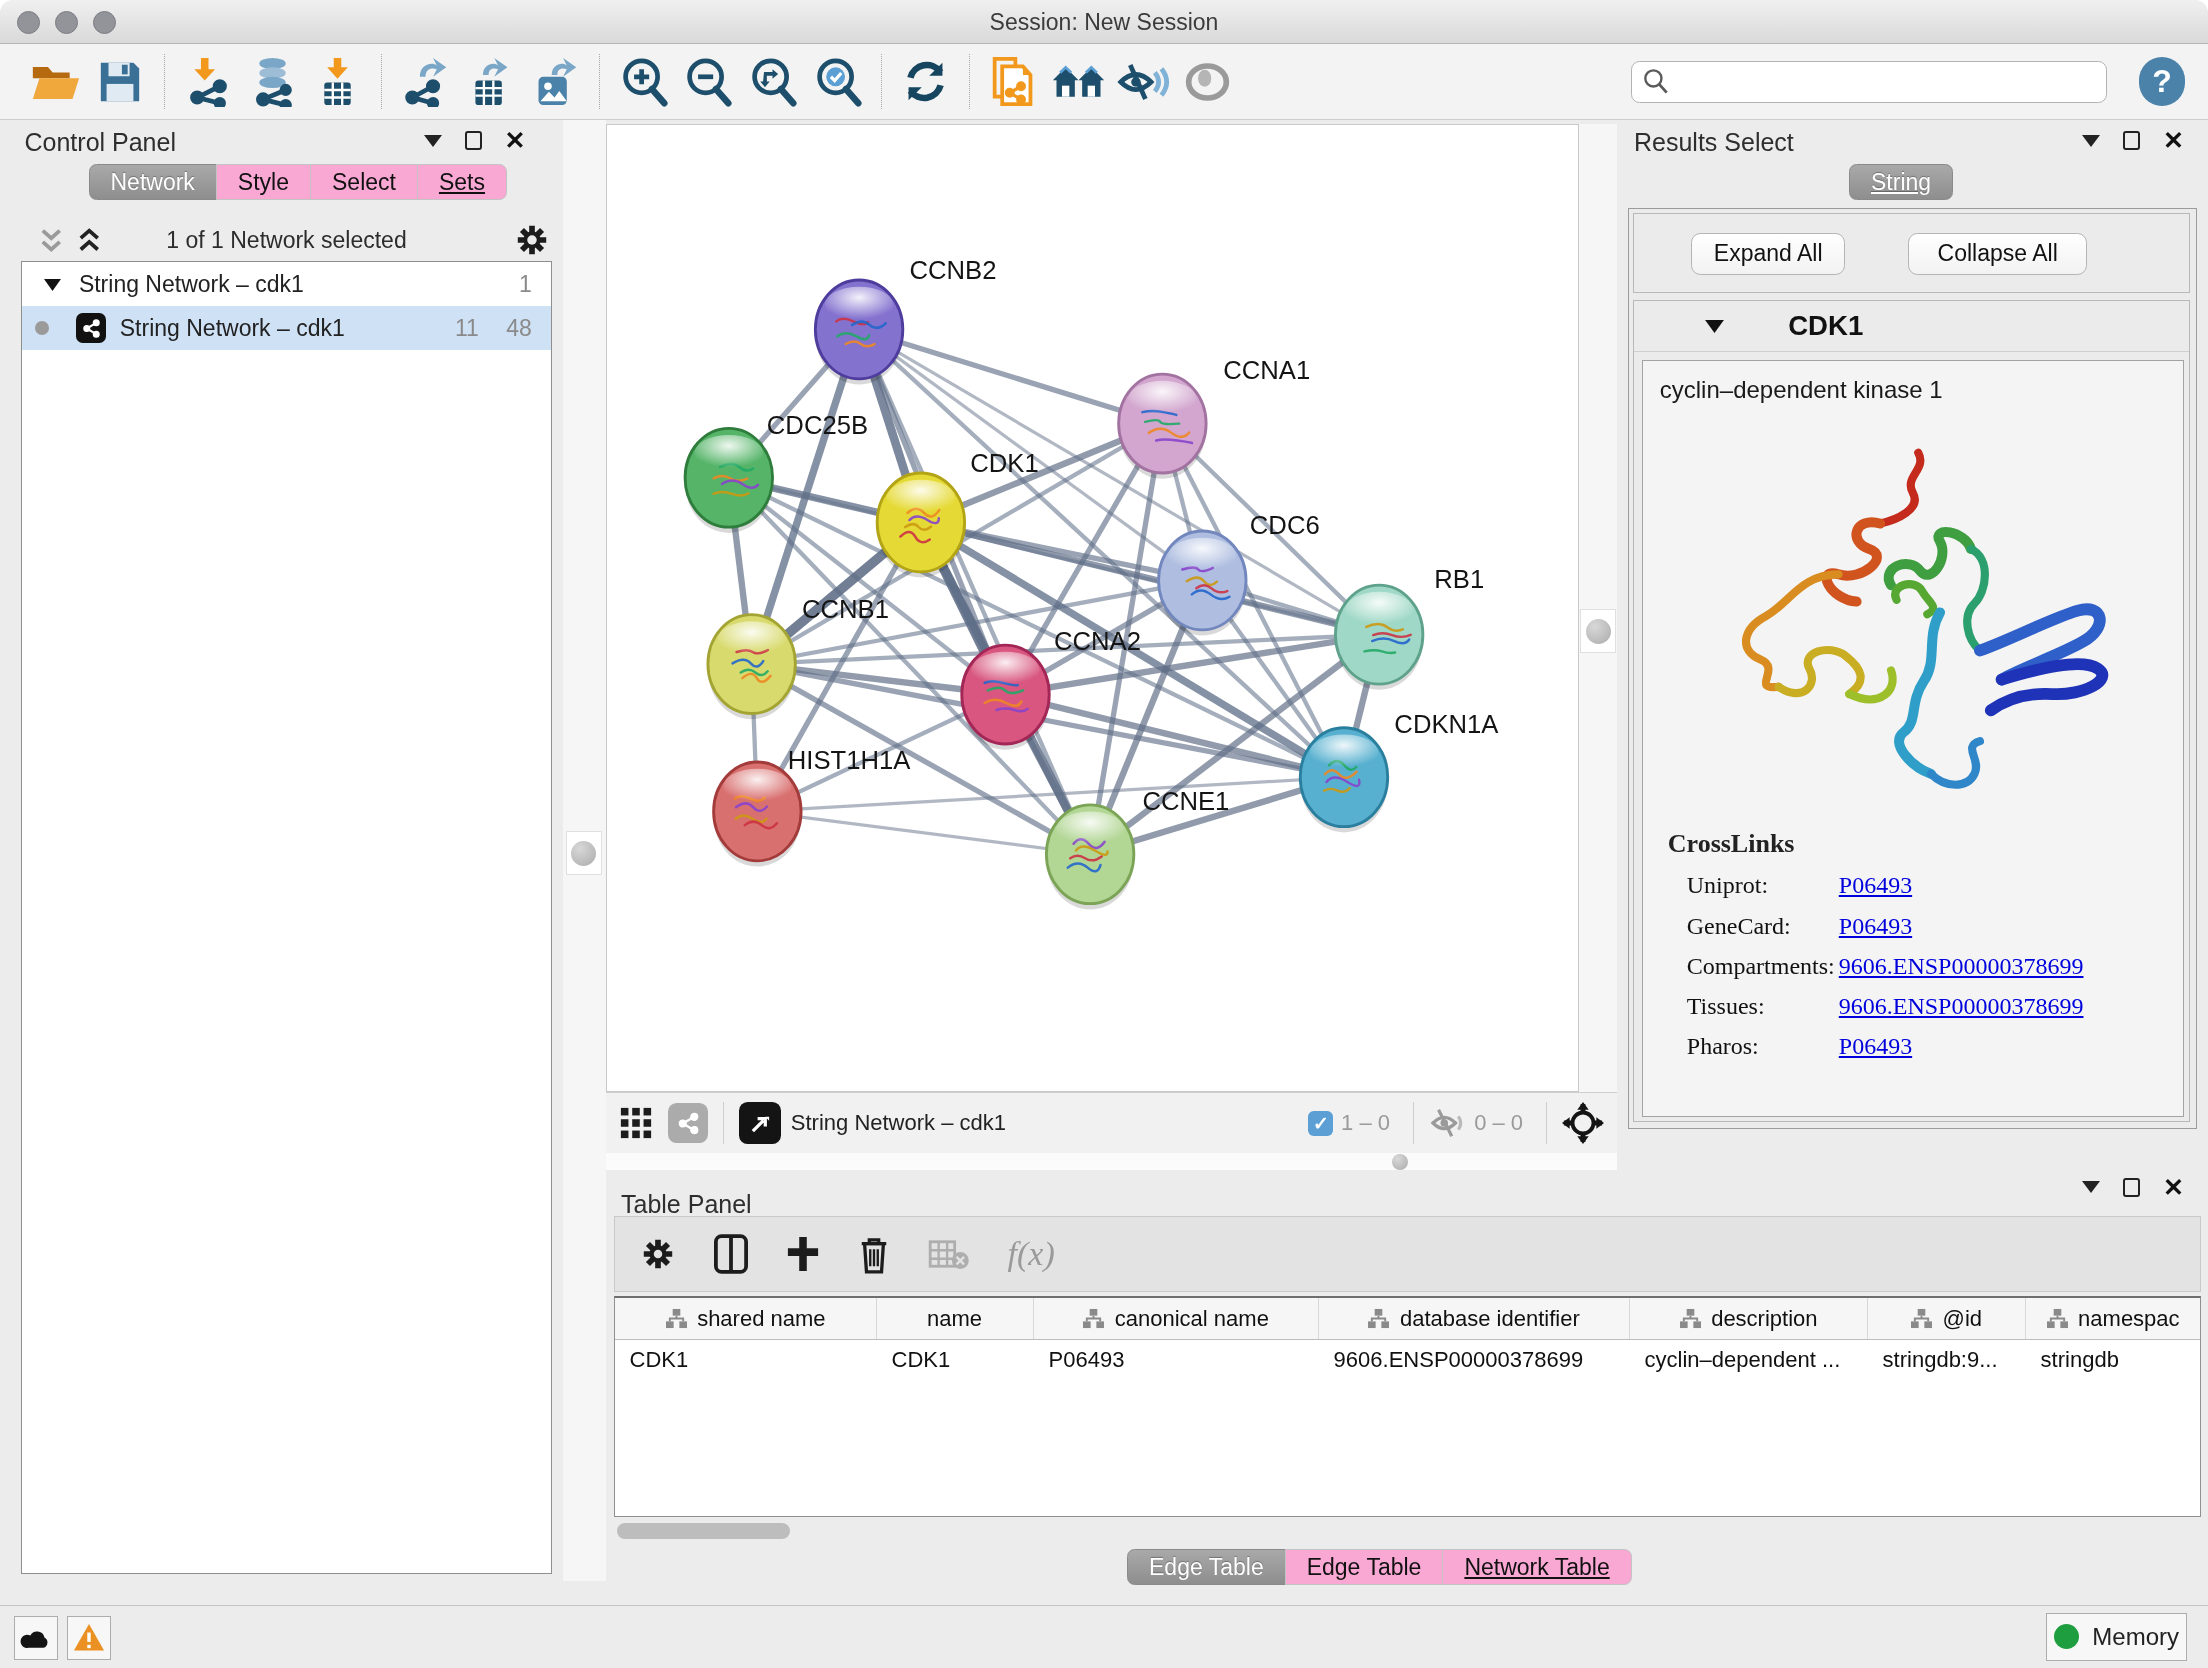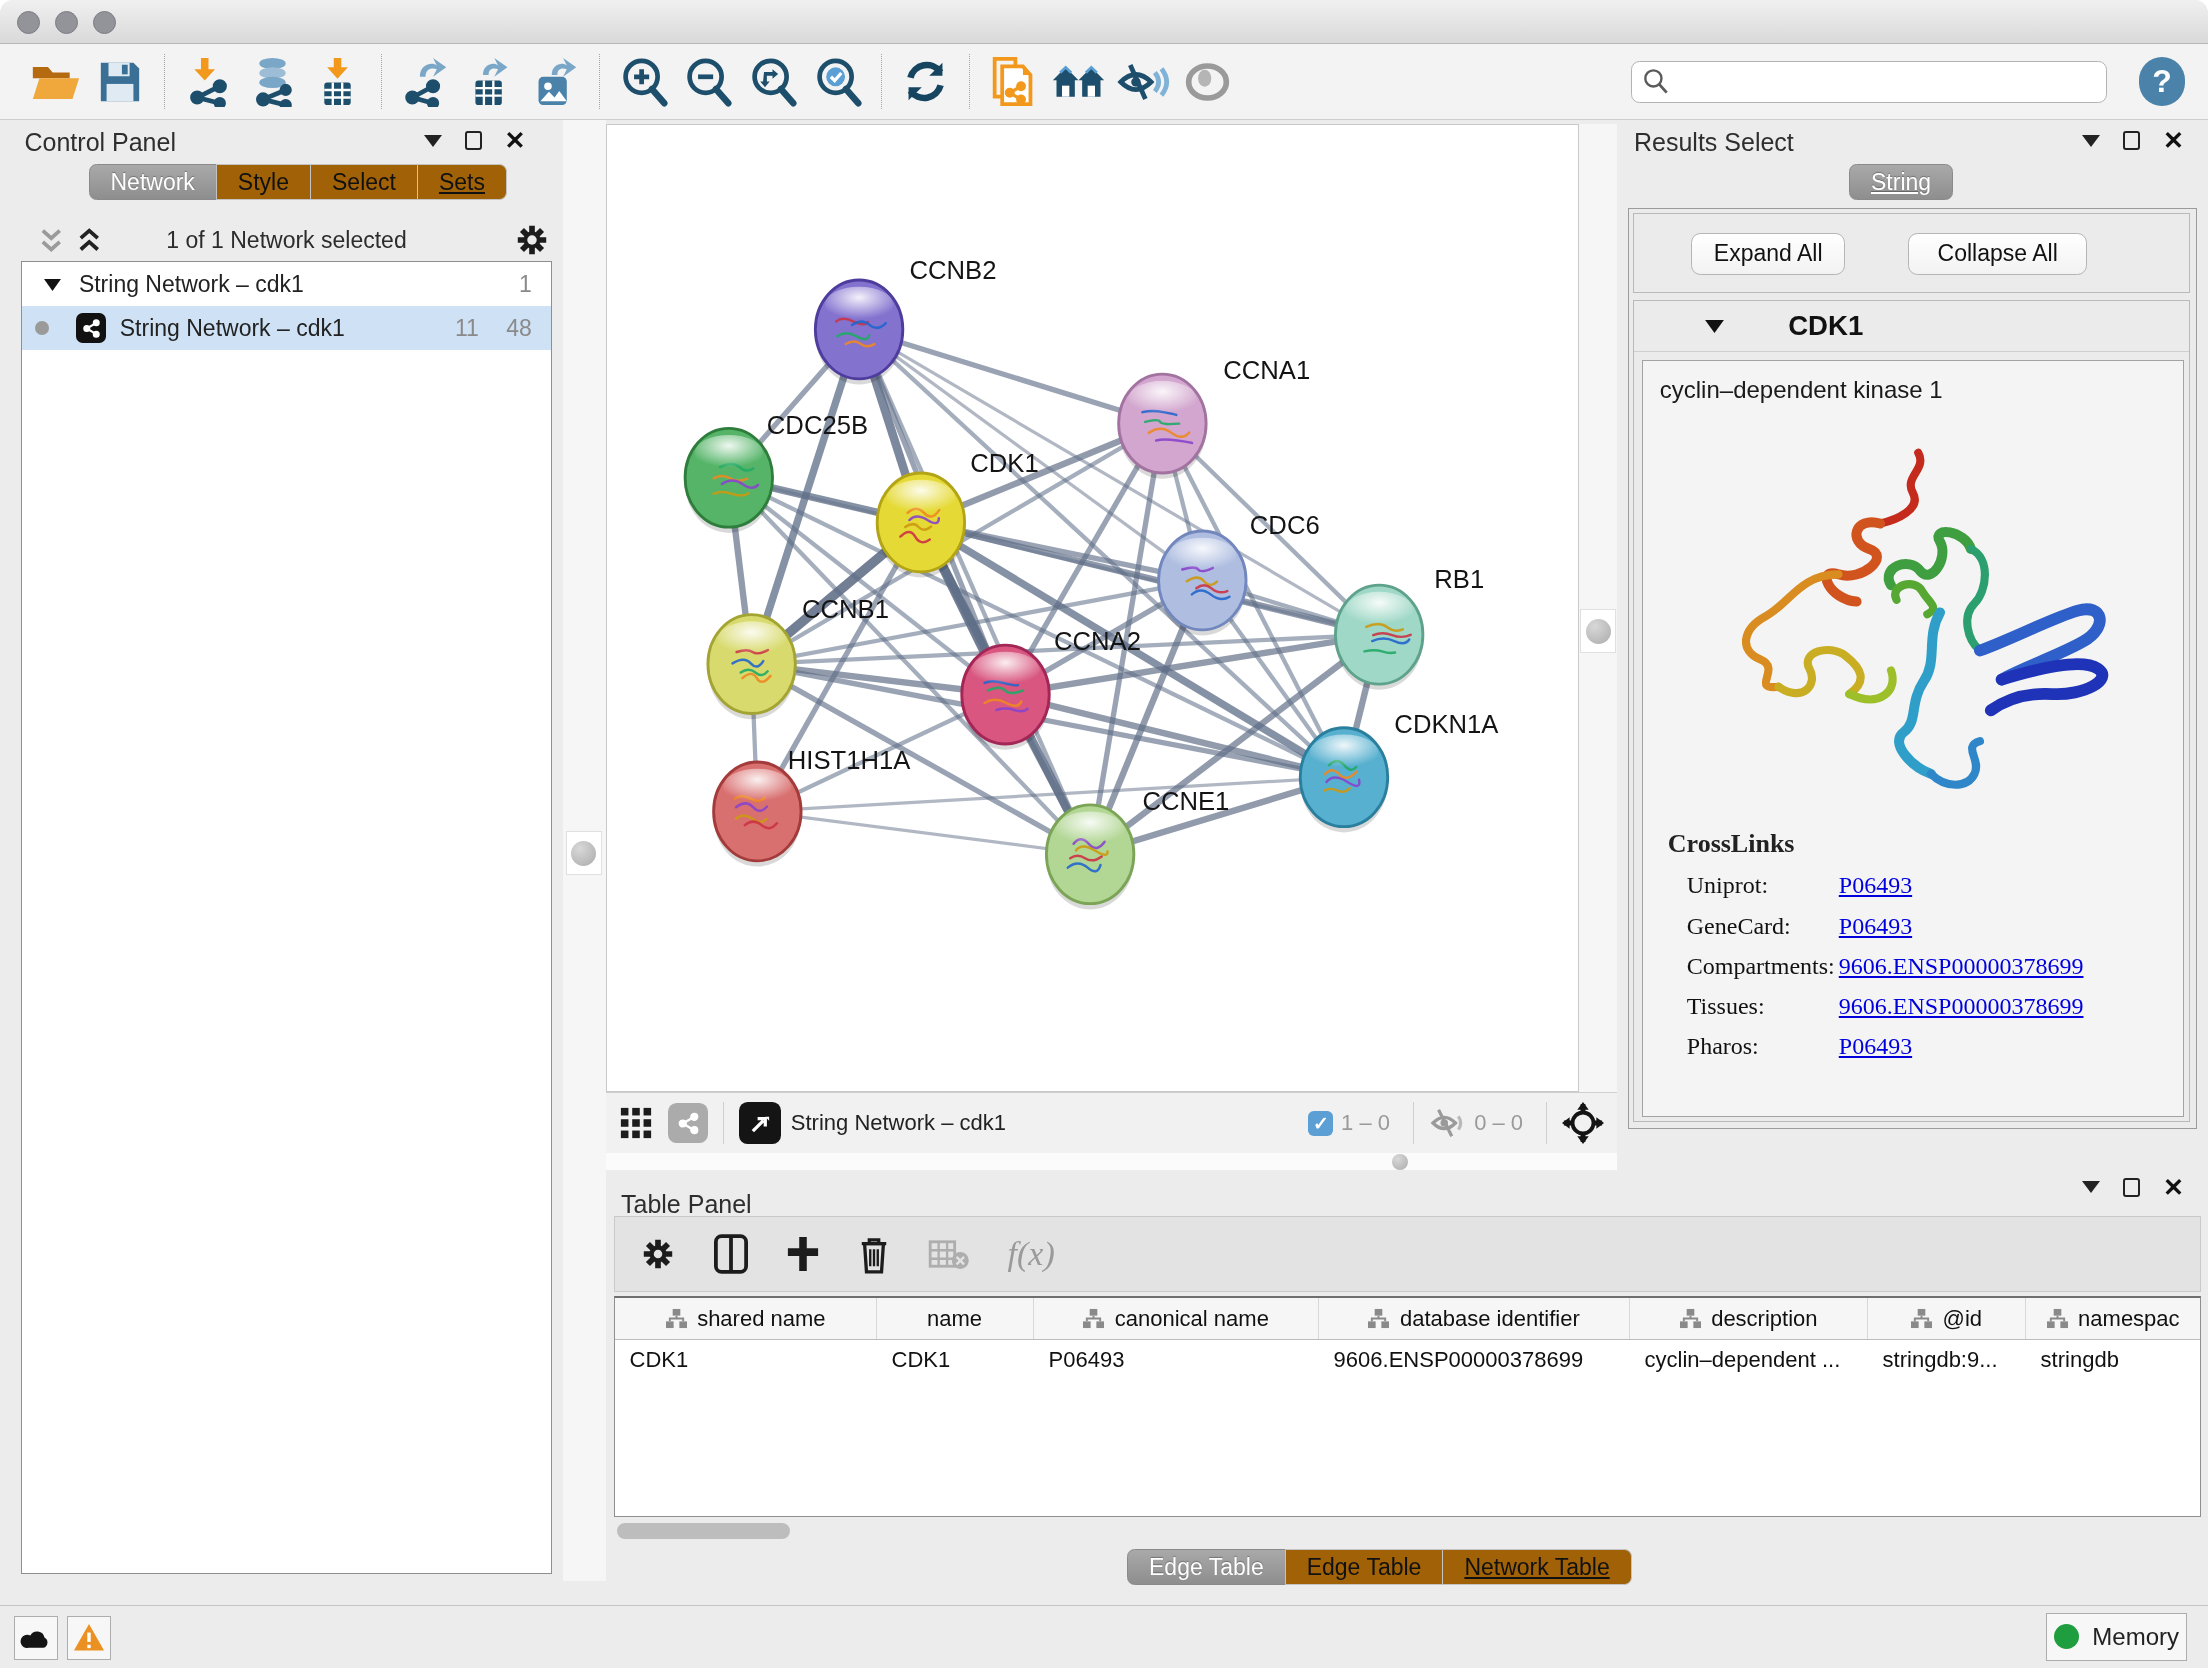--- a/index.html
+++ b/index.html
@@ -35,21 +35,21 @@
   
   .panel-title { font-size:25px; color:#2e2e2e; }
   .panel-ctrls { position:absolute; top:11.4px; display:flex; gap:23px; align-items:center; }
   .pc-min { width:0; height:0; border-left:9.5px solid transparent; border-right:9.5px solid transparent;
     border-top:12.4px solid #222; }
   .pc-float { width:17px; height:19px; border:2.4px solid #222; border-radius:2.9px; }
   .pc-close { font-size:25px; font-weight:bold; color:#111; line-height:19px; }
 
   
   .seg { display:flex; }
-  .seg .tab { height:36px; padding:0 21px; background:#a16207; border:1px solid #c3c3c3;
+  .seg .tab { height:36px; padding:0 21px; background:#f9a8d4; border:1px solid #c3c3c3;
     font-size:23px; color:#111; display:flex; align-items:center; justify-content:center;
     margin-left:-1px; cursor:pointer; }
   .seg .tab:first-child { border-radius:7.6px 0 0 7.6px; margin-left:0; }
   .seg .tab:last-child { border-radius:0 7.6px 7.6px 0;text-decoration:underline; }
   .seg .tab.only { border-radius:7.6px; }
   .seg .tab.sel { background:linear-gradient(#a9a9a9,#8e8e8e); color:#fff;
     border-color:#8a8a8a; text-shadow:0 -1px 1px rgba(0,0,0,.3); }
 
   
   #control-panel { position:absolute; left:9.5px; top:120px; width:554px; height:1463px; }
@@ -142,20 +142,21 @@
 </style>
 </head>
 <body>
 
 <div id="app">
 
   <div class="titlebar">
     <div class="traffic" style="left:17px"></div>
     <div class="traffic" style="left:55px"></div>
     <div class="traffic" style="left:93px"></div>
+    <div class="title-text">Session: New Session</div>
   </div>
 
   <div class="toolbar">
     <div class="tbtn">
       <svg width="51" height="46" viewBox="0 0 54 48">
         <path d="M3 8 h16 l5 6 h18 v6 H3 z" fill="#b56a10"></path>
         <path d="M3 42 L10 20 h42 L45 42 z" fill="#f0a73c"></path>
       </svg>
     </div>
     <div class="tbtn">

